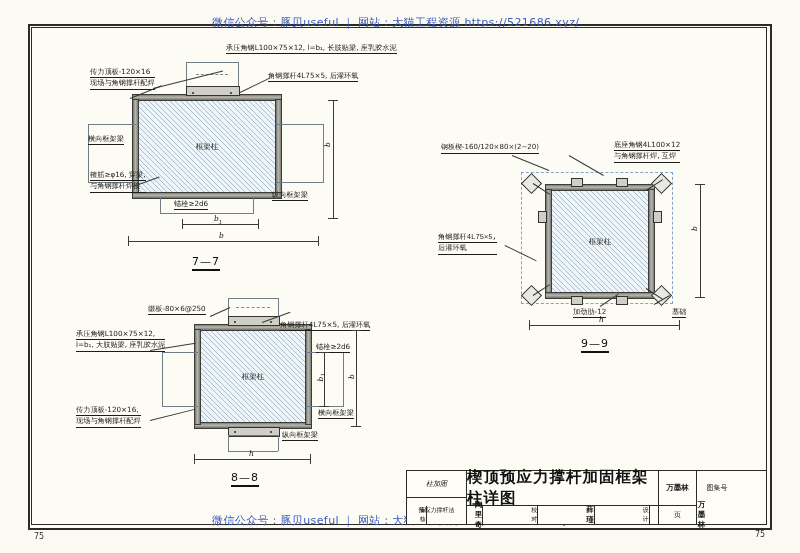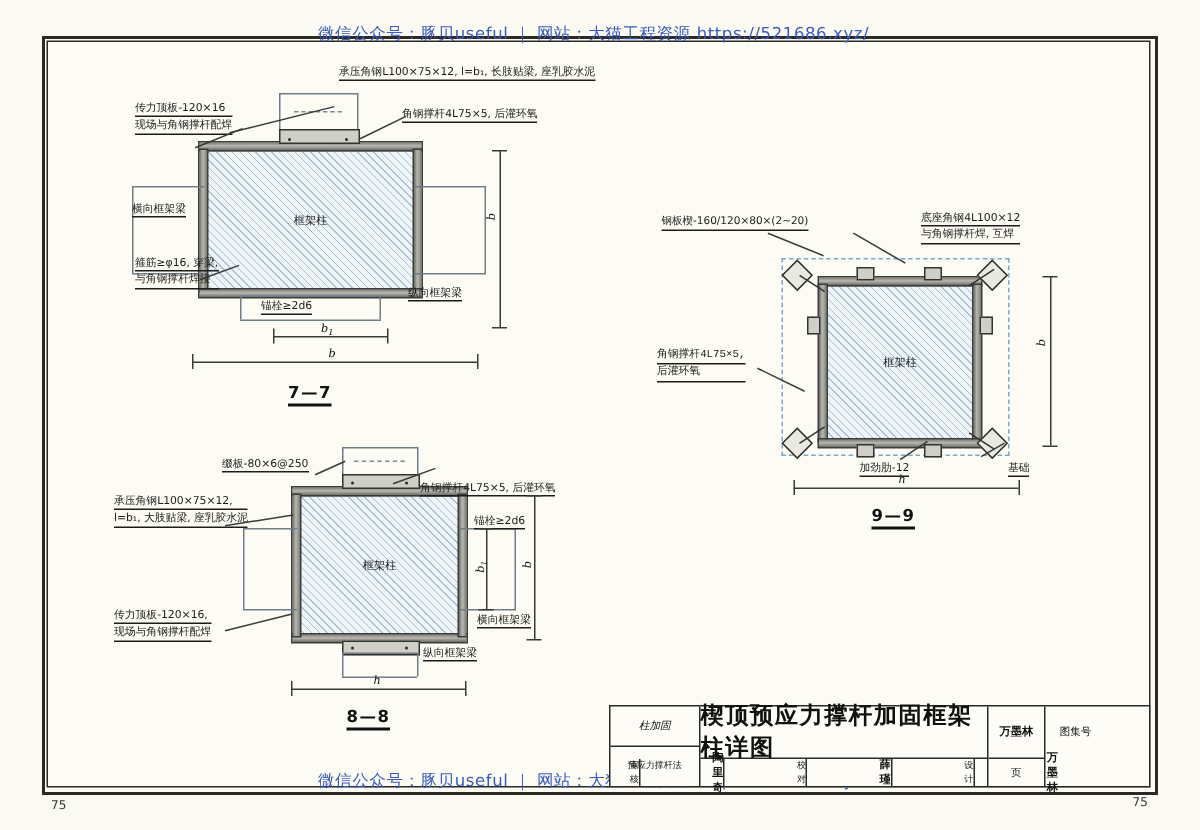--- a/index.html
+++ b/index.html
@@ -19,21 +19,21 @@
   .wm-top{left:212px;top:15px;}
   .wm-bot{left:212px;top:513px;}
 
   .lbl{position:absolute;font-size:7.2px;color:#1d1c1a;white-space:nowrap;
        line-height:1.35;font-family:"DejaVu Sans",sans-serif;}
   .lbl.ul{border-bottom:.7px solid #1d1c1a;padding-bottom:.5px;}
   .lbl2{position:absolute;font-size:7.2px;color:#1d1c1a;line-height:1.45;
         font-family:"DejaVu Sans",sans-serif;}
   .lbl2 span{display:block;border-bottom:.7px solid #1d1c1a;white-space:nowrap;}
 
-  .seclbl{position:absolute;font-size:11px;color:#111;font-weight:bold;
+  .seclbl{position:absolute;font-size:11px;color:#111;font-weight:normal;
      font-family:"DejaVu Sans",sans-serif;letter-spacing:1px;}
   .seclbl i{display:block;border-bottom:2.4px solid #111;padding-bottom:1px;font-style:normal;}
 
   .dim{position:absolute;font-size:7.5px;font-style:italic;color:#111;
        font-family:"DejaVu Serif",serif;}
   .dim sub{font-size:5.5px;}
 
   .ln{position:absolute;background:#3a3a36;}
   .lnh{height:.7px;}
   .lnv{width:.7px;}

